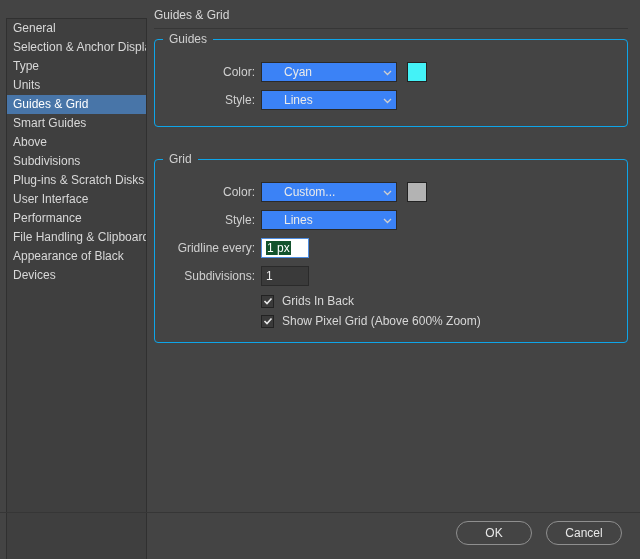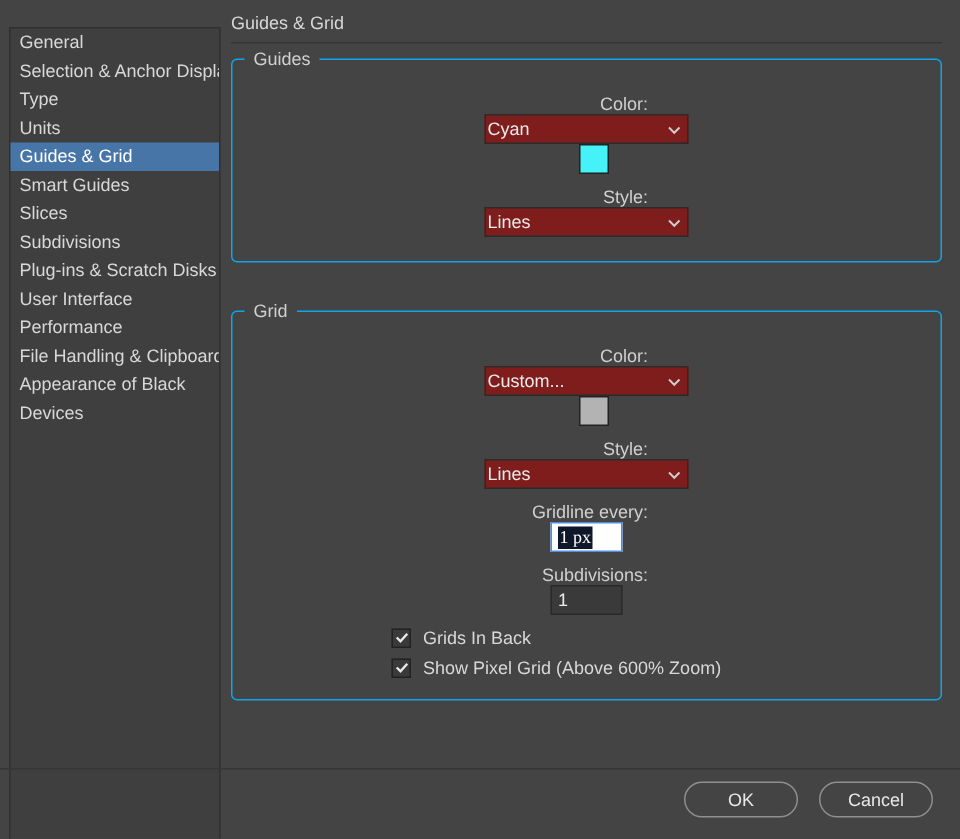--- a/index.html
+++ b/index.html
@@ -67,38 +67,37 @@
     top: -8px;
     left: 8px;
     background: #444444;
     padding: 0 6px;
     color: #d0d0d0;
   }
   .row {
     display: flex;
     align-items: center;
     margin-bottom: 8px;
-    flex-direction: column;
   }
   .row-label {
     width: 88px;
     text-align: right;
     padding-right: 6px;
     color: #d0d0d0;
   }
   .sel {
     position: relative;
     width: 136px;
     height: 20px;
-    background: #7f1d1d;
+    background: #3b82f6;
     border: 1px solid #2a2a2a;
     box-sizing: border-box;
     display: flex;
     align-items: center;
-    padding: 0 1px;
+    padding: 0 22px;
     color: #eaeaea;
   }
   .sel .chev {
     position: absolute;
     right: 4px;
     top: 5px;
   }
   .sel .chev svg { display: block; }
   .swatch {
     width: 20px;
@@ -117,24 +116,23 @@
     padding: 0 4px;
     display: flex;
     align-items: center;
   }
   .txt.focus {
     background: #ffffff;
     color: #000;
     border: 1px solid #4f8de0;
   }
   .txt.focus .val {
-    background: #0f172a;
+    background: #14532d;
     color: #fff;
     padding: 0 1px;
-    font-family: Liberation Serif, serif;
   }
   .check-row {
     display: flex;
     align-items: center;
     margin-left: 94px;
     margin-bottom: 6px;
   }
   .cbx {
     width: 13px;
     height: 13px;
@@ -179,21 +177,21 @@
 <body>
 <div class="root">
 
   <div class="sidebar">
     <div class="sidebar-item">General</div>
     <div class="sidebar-item">Selection &amp; Anchor Display</div>
     <div class="sidebar-item">Type</div>
     <div class="sidebar-item">Units</div>
     <div class="sidebar-item selected">Guides &amp; Grid</div>
     <div class="sidebar-item">Smart Guides</div>
-    <div class="sidebar-item">Slices</div>
+    <div class="sidebar-item">Above</div>
     <div class="sidebar-item">Subdivisions</div>
     <div class="sidebar-item">Plug-ins &amp; Scratch Disks</div>
     <div class="sidebar-item">User Interface</div>
     <div class="sidebar-item">Performance</div>
     <div class="sidebar-item">File Handling &amp; Clipboard</div>
     <div class="sidebar-item">Appearance of Black</div>
     <div class="sidebar-item">Devices</div>
   </div>
 
   <div class="main">

